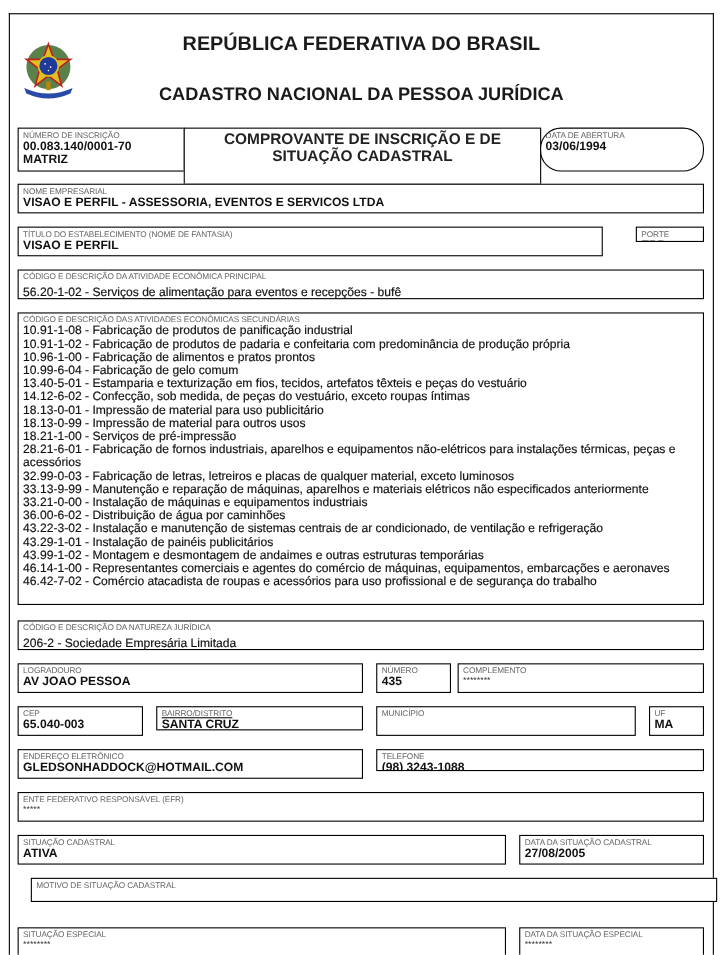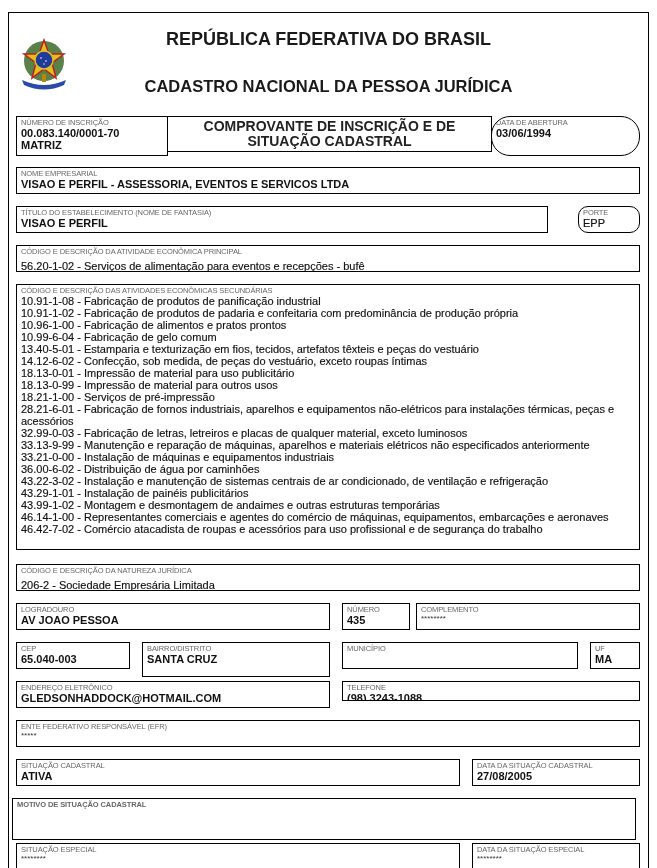--- a/index.html
+++ b/index.html
@@ -37,36 +37,36 @@
 </div>
 
 <div class="abs title1">REPÚBLICA FEDERATIVA DO BRASIL</div>
 <div class="abs title2">CADASTRO NACIONAL DA PESSOA JURÍDICA</div>
 
 <div class="box" style="left:16px; top:116px; width:152px; height:40px;">
   <span class="lbl">NÚMERO DE INSCRIÇÃO</span>
   <span class="val">00.083.140/0001-70</span>
   <span class="val">MATRIZ</span>
 </div>
-<div class="box comprovante" style="left:167px; top:116px; width:325px; height:36px;">COMPROVANTE DE INSCRIÇÃO E DE SITUAÇÃO CADASTRAL</div>
+<div class="box comprovante" style="left:167px; top:116px; width:325px; height:52px;">COMPROVANTE DE INSCRIÇÃO E DE SITUAÇÃO CADASTRAL</div>
 <div class="box" style="left:491px; top:116px; width:149px; height:40px;border-radius:19px;">
   <span class="lbl">DATA DE ABERTURA</span>
   <span class="val">03/06/1994</span>
 </div>
 
 <div class="box" style="left:16px; top:167px; width:624px; height:27px;">
   <span class="lbl">NOME EMPRESARIAL</span>
   <span class="val">VISAO E PERFIL - ASSESSORIA, EVENTOS E SERVICOS LTDA</span>
 </div>
 
 <div class="box" style="left:16px; top:206px; width:532px; height:27px;">
   <span class="lbl">TÍTULO DO ESTABELECIMENTO (NOME DE FANTASIA)</span>
   <span class="val">VISAO E PERFIL</span>
 </div>
-<div class="box" style="left:578px; top:206px; width:62px; height:27px;border-radius:10px;">
+<div class="box" style="left:578px; top:206px; width:62px; height:14px;">
   <span class="lbl">PORTE</span>
   <span class="val" style="font-weight:normal; -webkit-text-stroke:0.2px #111;">EPP</span>
 </div>
 
 <div class="box" style="left:16px; top:245px; width:624px; height:27px;">
   <span class="lbl">CÓDIGO E DESCRIÇÃO DA ATIVIDADE ECONÔMICA PRINCIPAL</span>
   <span class="activity">56.20-1-02 - Serviços de alimentação para eventos e recepções - bufê</span>
 </div>
 
 <div class="box" style="left:16px; top:284px; width:624px; height:266px;">
@@ -109,21 +109,21 @@
 </div>
 <div class="box" style="left:416px; top:603px; width:224px; height:27px;">
   <span class="lbl">COMPLEMENTO</span>
   <span class="val small">********</span>
 </div>
 
 <div class="box" style="left:16px; top:642px; width:114px; height:27px;">
   <span class="lbl">CEP</span>
   <span class="val">65.040-003</span>
 </div>
-<div class="box" style="left:142px; top:642px; width:188px; height:35px;">
+<div class="box" style="left:142px; top:642px; width:188px; height:22px;text-decoration:underline;">
   <span class="lbl">BAIRRO/DISTRITO</span>
   <span class="val">SANTA CRUZ</span>
 </div>
 <div class="box" style="left:342px; top:642px; width:236px; height:27px;">
   <span class="lbl">MUNICÍPIO</span>
 </div>
 <div class="box" style="left:590px; top:642px; width:50px; height:27px;">
   <span class="lbl">UF</span>
   <span class="val">MA</span>
 </div>
@@ -144,21 +144,21 @@
 
 <div class="box" style="left:16px; top:759px; width:444px; height:27px;">
   <span class="lbl">SITUAÇÃO CADASTRAL</span>
   <span class="val">ATIVA</span>
 </div>
 <div class="box" style="left:472px; top:759px; width:168px; height:27px;">
   <span class="lbl">DATA DA SITUAÇÃO CADASTRAL</span>
   <span class="val">27/08/2005</span>
 </div>
 
-<div class="box" style="left:12px; top:798px; width:624px; height:42px;font-weight:bold;">
+<div class="box" style="left:28px; top:798px; width:624px; height:22px;">
   <span class="lbl">MOTIVO DE SITUAÇÃO CADASTRAL</span>
   <span class="val"></span>
 </div>
 
 <div class="box" style="left:16px; top:843px; width:444px; height:30px;">
   <span class="lbl">SITUAÇÃO ESPECIAL</span>
   <span class="val small">********</span>
 </div>
 <div class="box" style="left:472px; top:843px; width:168px; height:30px;">
   <span class="lbl">DATA DA SITUAÇÃO ESPECIAL</span>

